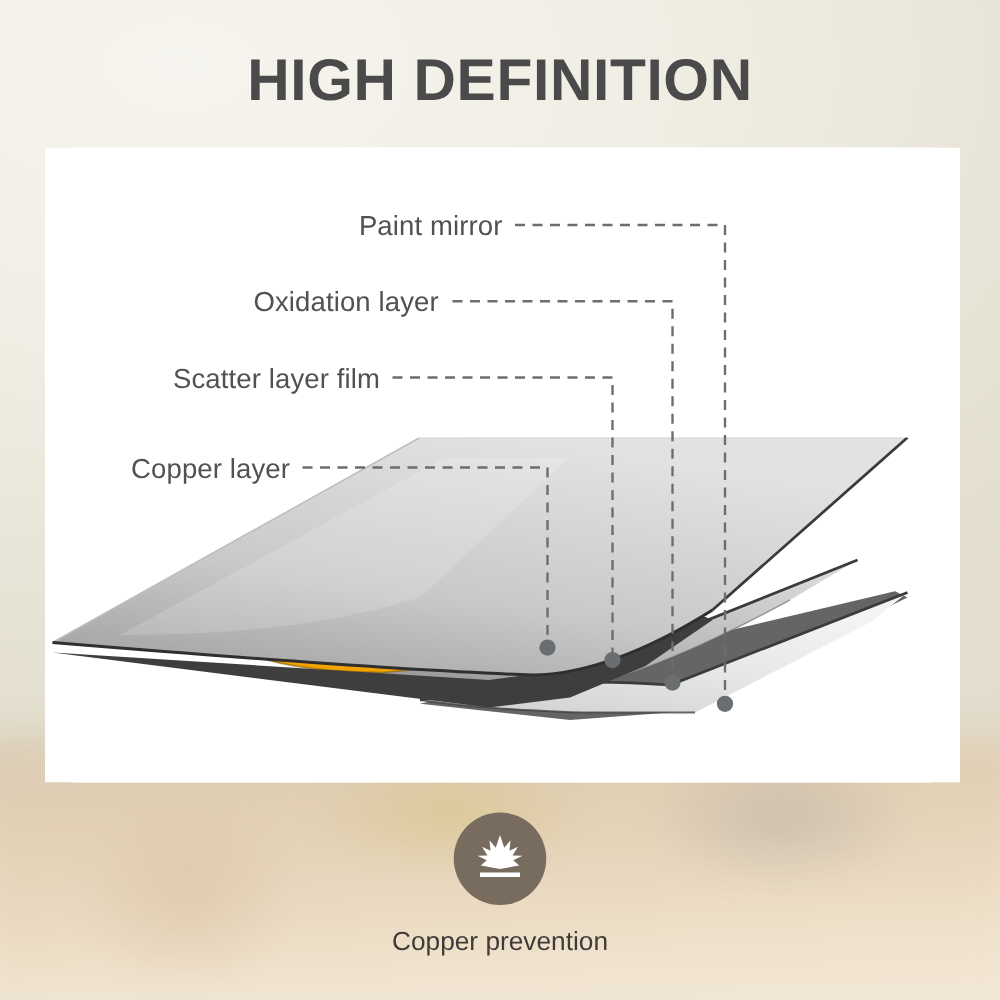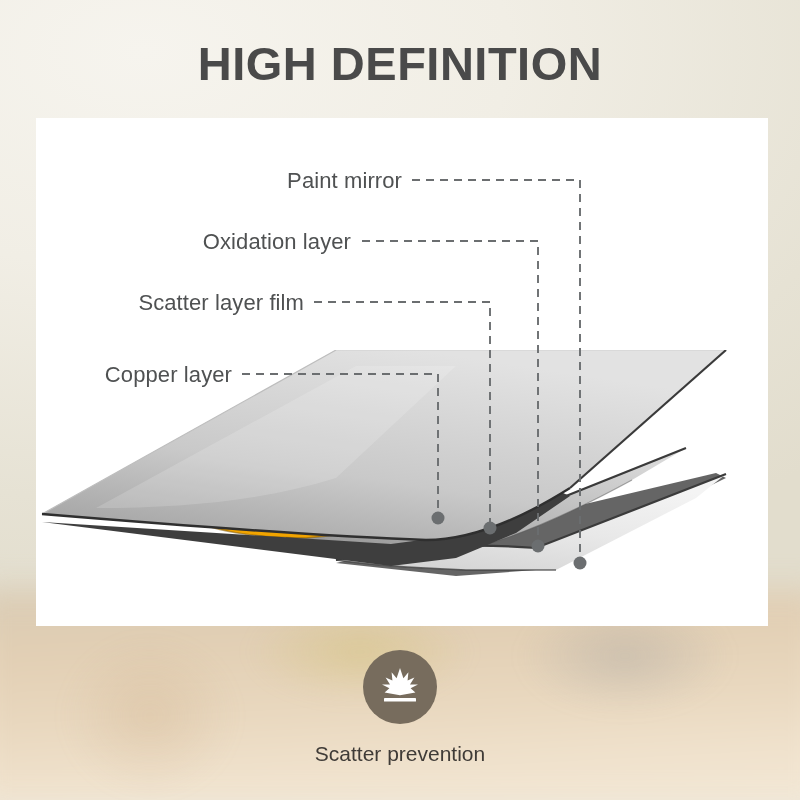--- a/index.html
+++ b/index.html
@@ -238,19 +238,19 @@
 
     <div class="feature">
       <div class="feature-badge">
         <svg width="44" height="44" viewBox="0 0 44 44">
           <path fill="#ffffff" d="M22 3 L25.4 13.2 L30.4 7.2 L29.6 15.6 L36.4 12.4 L32 19.4 L40 19.6
                    L32.6 23.2 L37.4 27.4 L22 30.2 L6.6 27.4 L11.4 23.2 L4 19.6 L12 19.4
                    L7.6 12.4 L14.4 15.6 L13.6 7.2 L18.6 13.2 Z"></path>
           <rect x="6" y="33" width="32" height="3.6" rx="0.4" fill="#ffffff"></rect>
         </svg>
       </div>
-      <div class="feature-label">Scatter prevention</div>
+      <div class="feature-label">Copper prevention</div>
     </div>
 
 
   </div>
 
 </div>
 
 </body></html>

